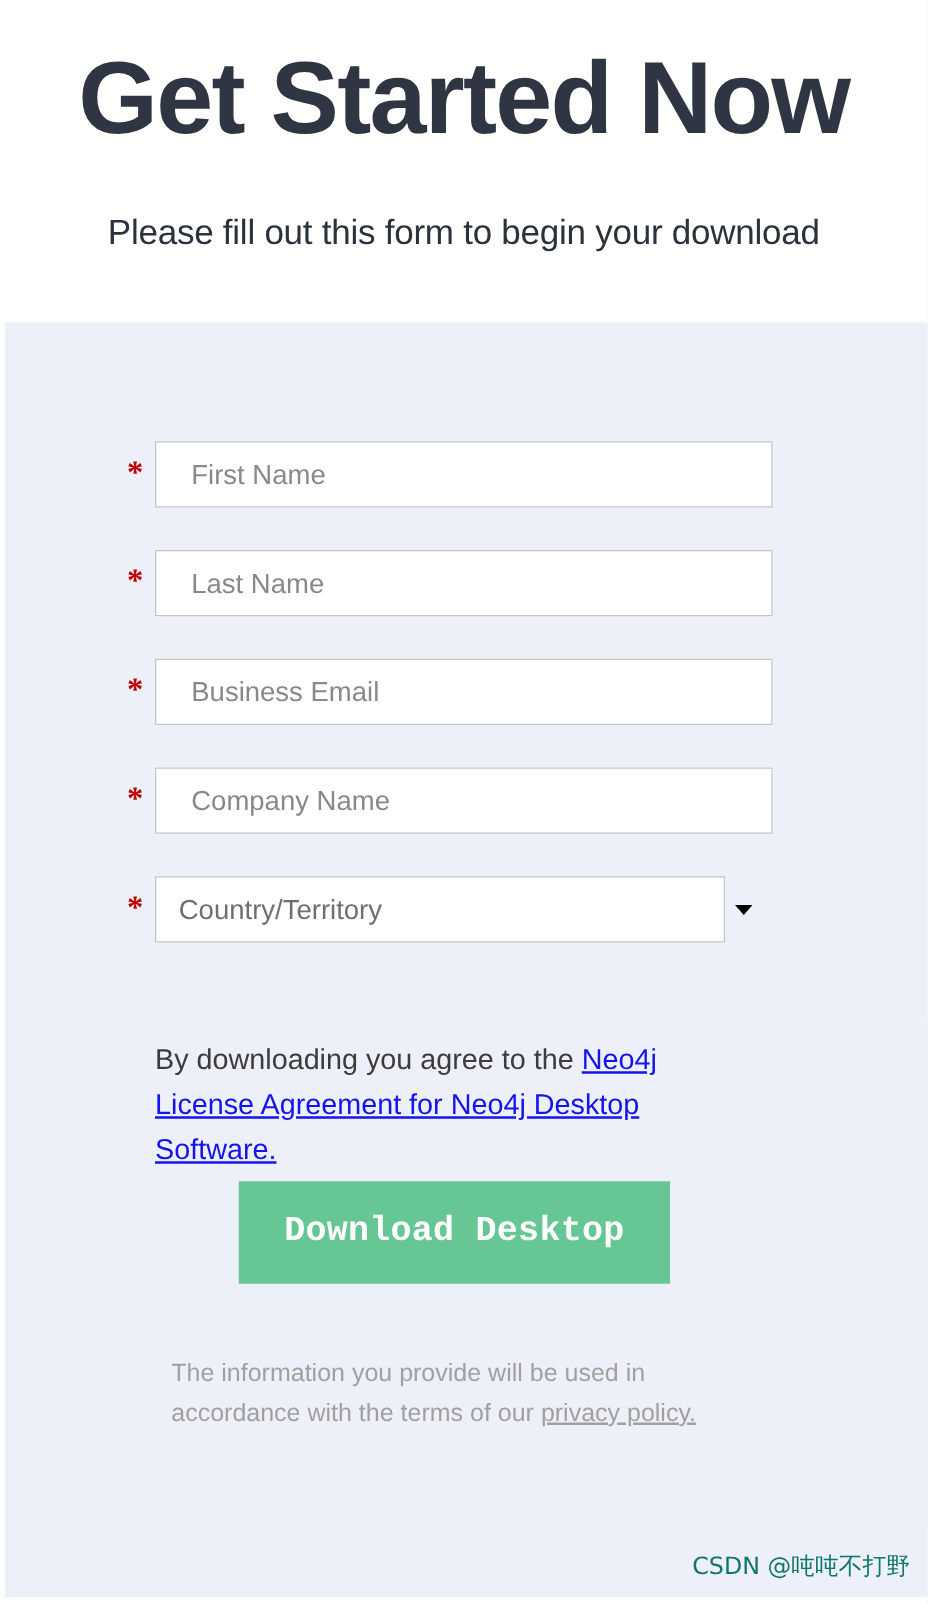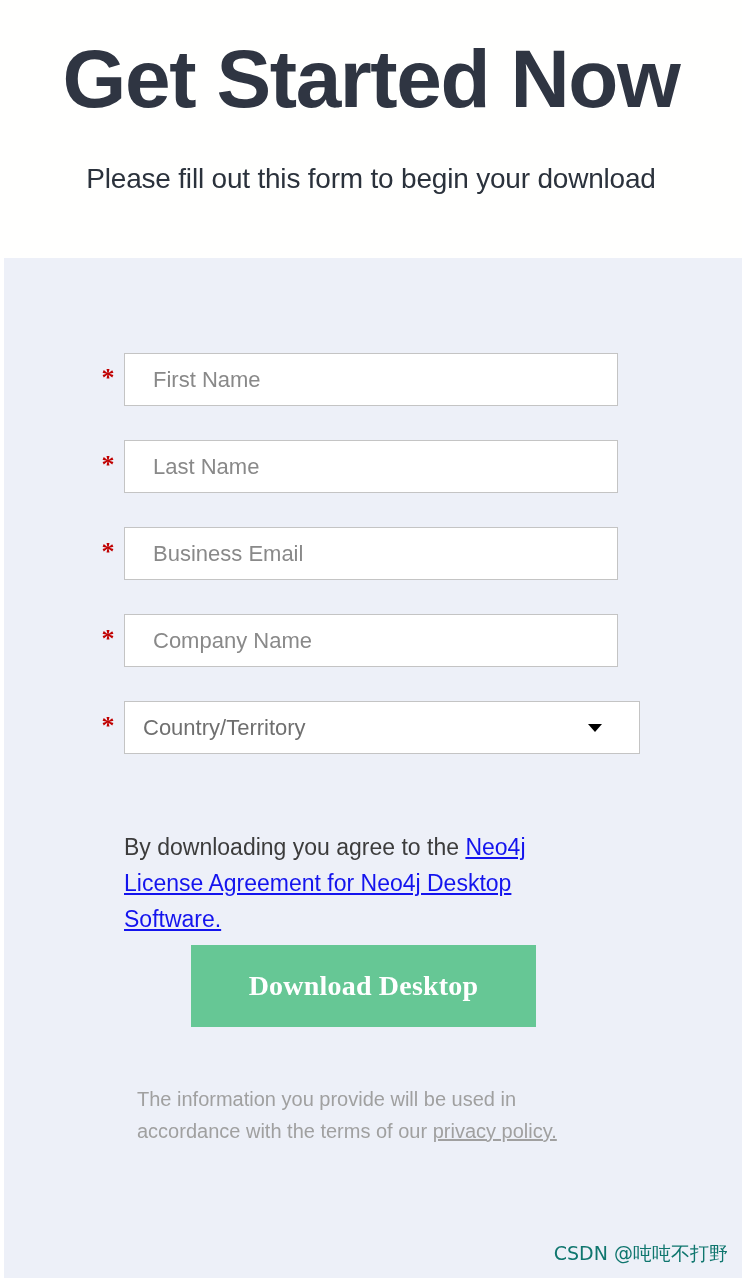--- a/index.html
+++ b/index.html
@@ -29,21 +29,21 @@
     margin: 0;
     font-family: "Liberation Sans", sans-serif;
     font-size: 82px;
     line-height: 98px;
     font-weight: bold;
     letter-spacing: -1.4px;
     color: #2f3542;
     white-space: nowrap;
   }
   .hero-subtitle {
-    margin: 0;
+    margin: 7px;
     padding-top: 34px;
     font-family: "Liberation Sans", sans-serif;
     font-size: 28px;
     line-height: 34px;
     font-weight: 400;
     letter-spacing: -0.2px;
     color: #2b323c;
     white-space: nowrap;
   }
 
@@ -111,21 +111,21 @@
     position: absolute;
     left: 0;
     top: 0;
     width: 494px;
     height: 53px;
   }
   .field-select {
     position: absolute;
     left: 0;
     top: 0;
-    width: 516px;
+    width: 456px;
     height: 53px;
     box-sizing: border-box;
     background: #ffffff;
     border: 1px solid #c4c4c4;
     border-radius: 0;
     padding: 0 50px 0 18px;
     font-family: "Liberation Sans", sans-serif;
     font-size: 22px;
     color: #6f6f6f;
     outline: none;
@@ -165,21 +165,21 @@
   .download-btn {
     position: absolute;
     left: 67px;
     top: 687px;
     width: 345px;
     height: 82px;
     background: #66c795;
     border: none;
     border-radius: 0;
     color: #ffffff;
-    font-family: Liberation Serif, serif;
+    font-family: Liberation Mono, monospace;
     font-size: 28px;
     font-weight: bold;
     letter-spacing: 0.2px;
     cursor: pointer;
     text-align: center;
     line-height: 82px;
     padding: 0;
   }
 
   

